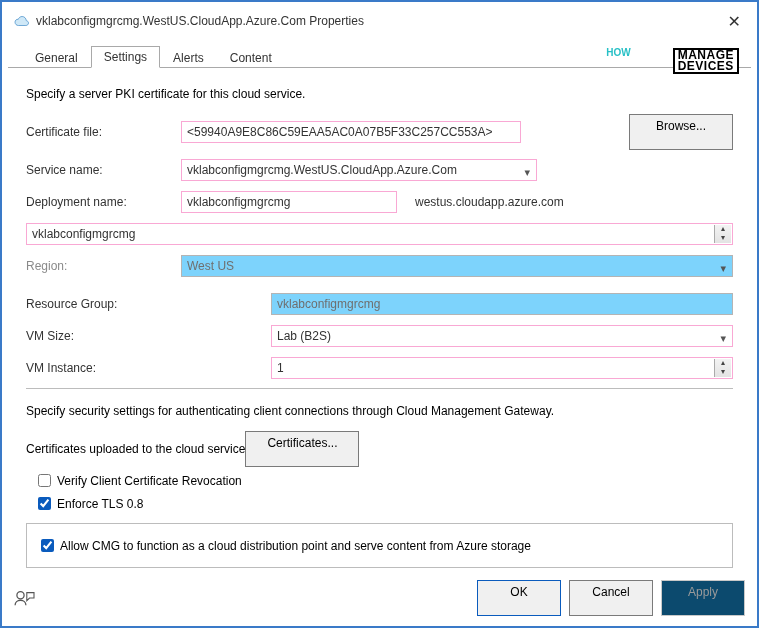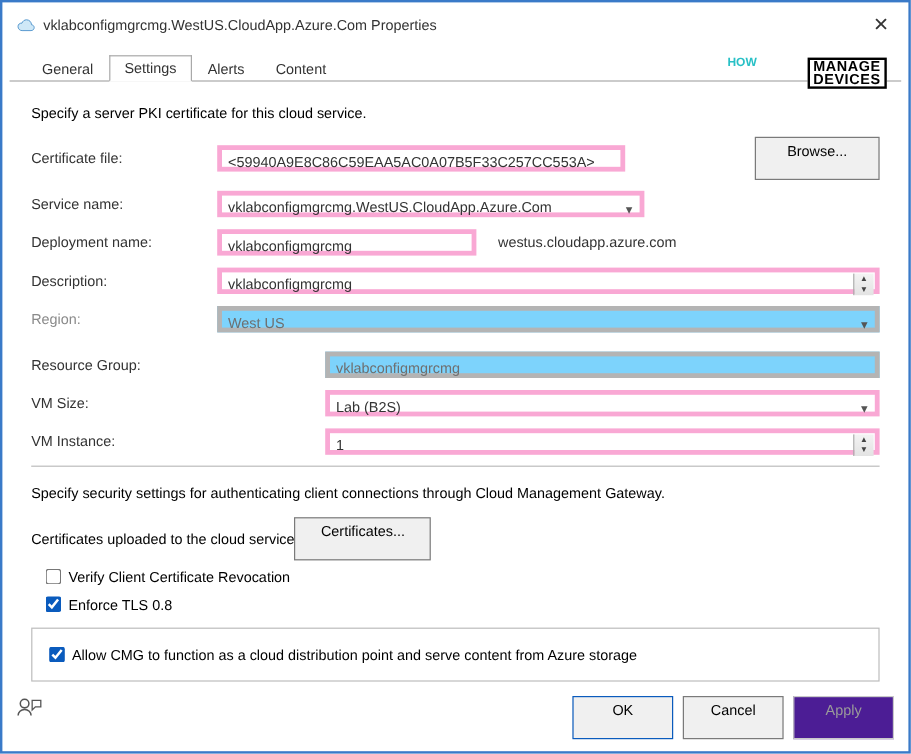--- a/index.html
+++ b/index.html
@@ -72,21 +72,21 @@
     .label-col {
       width: 155px;
       color: #333;
     }
     .label-col-w {
       width: 245px;
       color: #333;
     }
     .field {
       height: 22px;
-      border: 4px solid #f9a8d4;
+      border: 1px solid #f9a8d4;
       background: #fff;
       padding: 0 5px;
       line-height: 20px;
       color: #333;
     }
     .field.disabled {
       background: #7dd3fc;
       color: #6f6f6f;
       border-color: #b4b4b4;
     }
@@ -134,21 +134,21 @@
       min-width: 90px;
       text-align: center;
       line-height: 22px;
     }
     .btn.primary {
       border: 1.5px solid #0a5bbd;
     }
     .btn.disabled {
       color: #9a9a9a;
       border-color: #c9c9c9;
-      background: #4c1d95;
+      background: #0c4a6e;
     }
     hr.sep {
       border: none;
       border-top: 1px solid #bcbcbc;
       margin: 8px 0 10px 0;
     }
     .check {
       display: flex;
       align-items: center;
       margin: 4px 0 4px 8px;
@@ -167,21 +167,21 @@
       border: 1px solid #bcbcbc;
       padding: 8px 10px;
       margin-top: 10px;
     }
     .bottombar {
       position: absolute;
       bottom: 10px;
       left: 12px;
       right: 12px;
       display: flex;
-      align-items: flex-start;
+      align-items: center;
     }
     .bottombar .spacer { flex: 1; }
     .bottombar .btn { margin-left: 8px; min-width: 84px; }
     .feedback-icon {
       width: 22px;
       height: 18px;
     }
     .watermark {
       position: absolute;
       right: 18px;
@@ -248,21 +248,20 @@
     <div class="field select" style="width:356px">vklabconfigmgrcmg.WestUS.CloudApp.Azure.Com</div>
   </div>
 
   <div class="row">
     <div class="label-col">Deployment name:</div>
     <div class="field" style="width:216px">vklabconfigmgrcmg</div>
     <div style="margin-left:18px;color:#333">westus.cloudapp.azure.com</div>
   </div>
 
   <div class="row">
-    <div class="label-col">Description:</div>
     <div class="field spinner" style="flex:1">
       <span>vklabconfigmgrcmg</span>
       <span class="arrows">▴<br>▾</span>
     </div>
   </div>
 
   <div class="row">
     <div class="label-col" style="color:#8a8a8a">Region:</div>
     <div class="field select disabled" style="flex:1">West US</div>
   </div>

